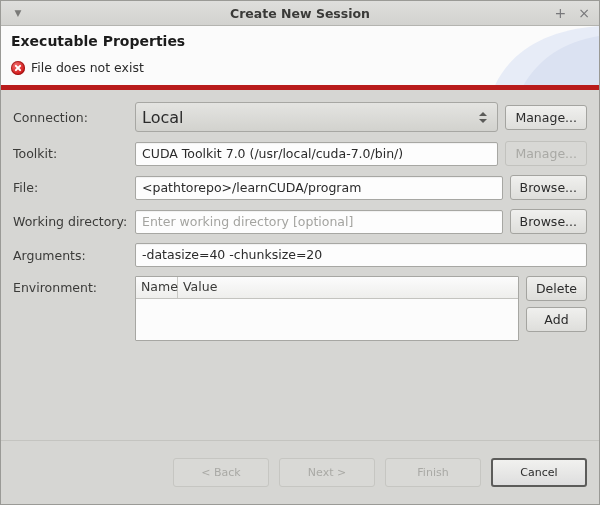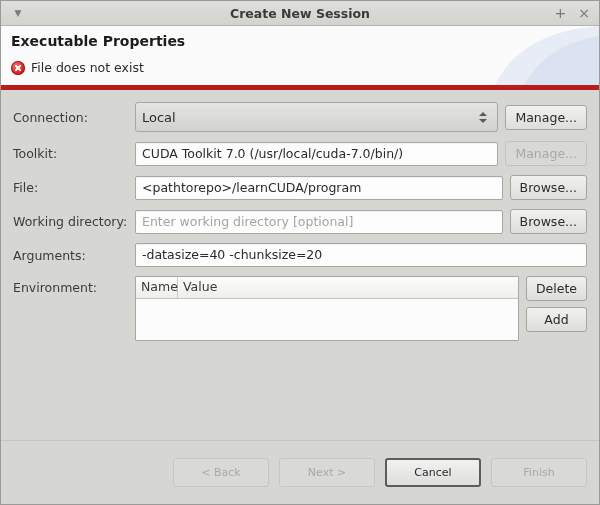--- a/index.html
+++ b/index.html
@@ -169,21 +169,21 @@
   .combo {
     flex: 1 1 auto;
     height: 25px;
     box-sizing: border-box;
     background: linear-gradient(to bottom, #e4e4e1 0%, #d2d2ce 100%);
     border: 1px solid #a7a7a3;
     border-radius: 3px;
     padding: 14px 6px;
     display: flex;
     align-items: center;
-    font-size: 13px;
+    font-size: 16px;
     color: #2b2b2b;
     position: relative;
   }
   .combo-arrows {
     margin-left: auto;
     display: flex;
     flex-direction: column;
     align-items: center;
     gap: 3px;
     padding-right: 4px;
@@ -367,17 +367,17 @@
           <button class="btn">Add</button>
         </div>
       </div>
 
     </div>
   </div>
 
   <div class="footer">
     <button class="fbtn disabled" disabled="">&lt; Back</button>
     <button class="fbtn disabled" disabled="">Next &gt;</button>
+    <button class="fbtn disabled" disabled="">Finish</button>
     <button class="fbtn focused">Cancel</button>
-    <button class="fbtn disabled" disabled="">Finish</button>
   </div>
 
 </div>
 
 </body></html>

